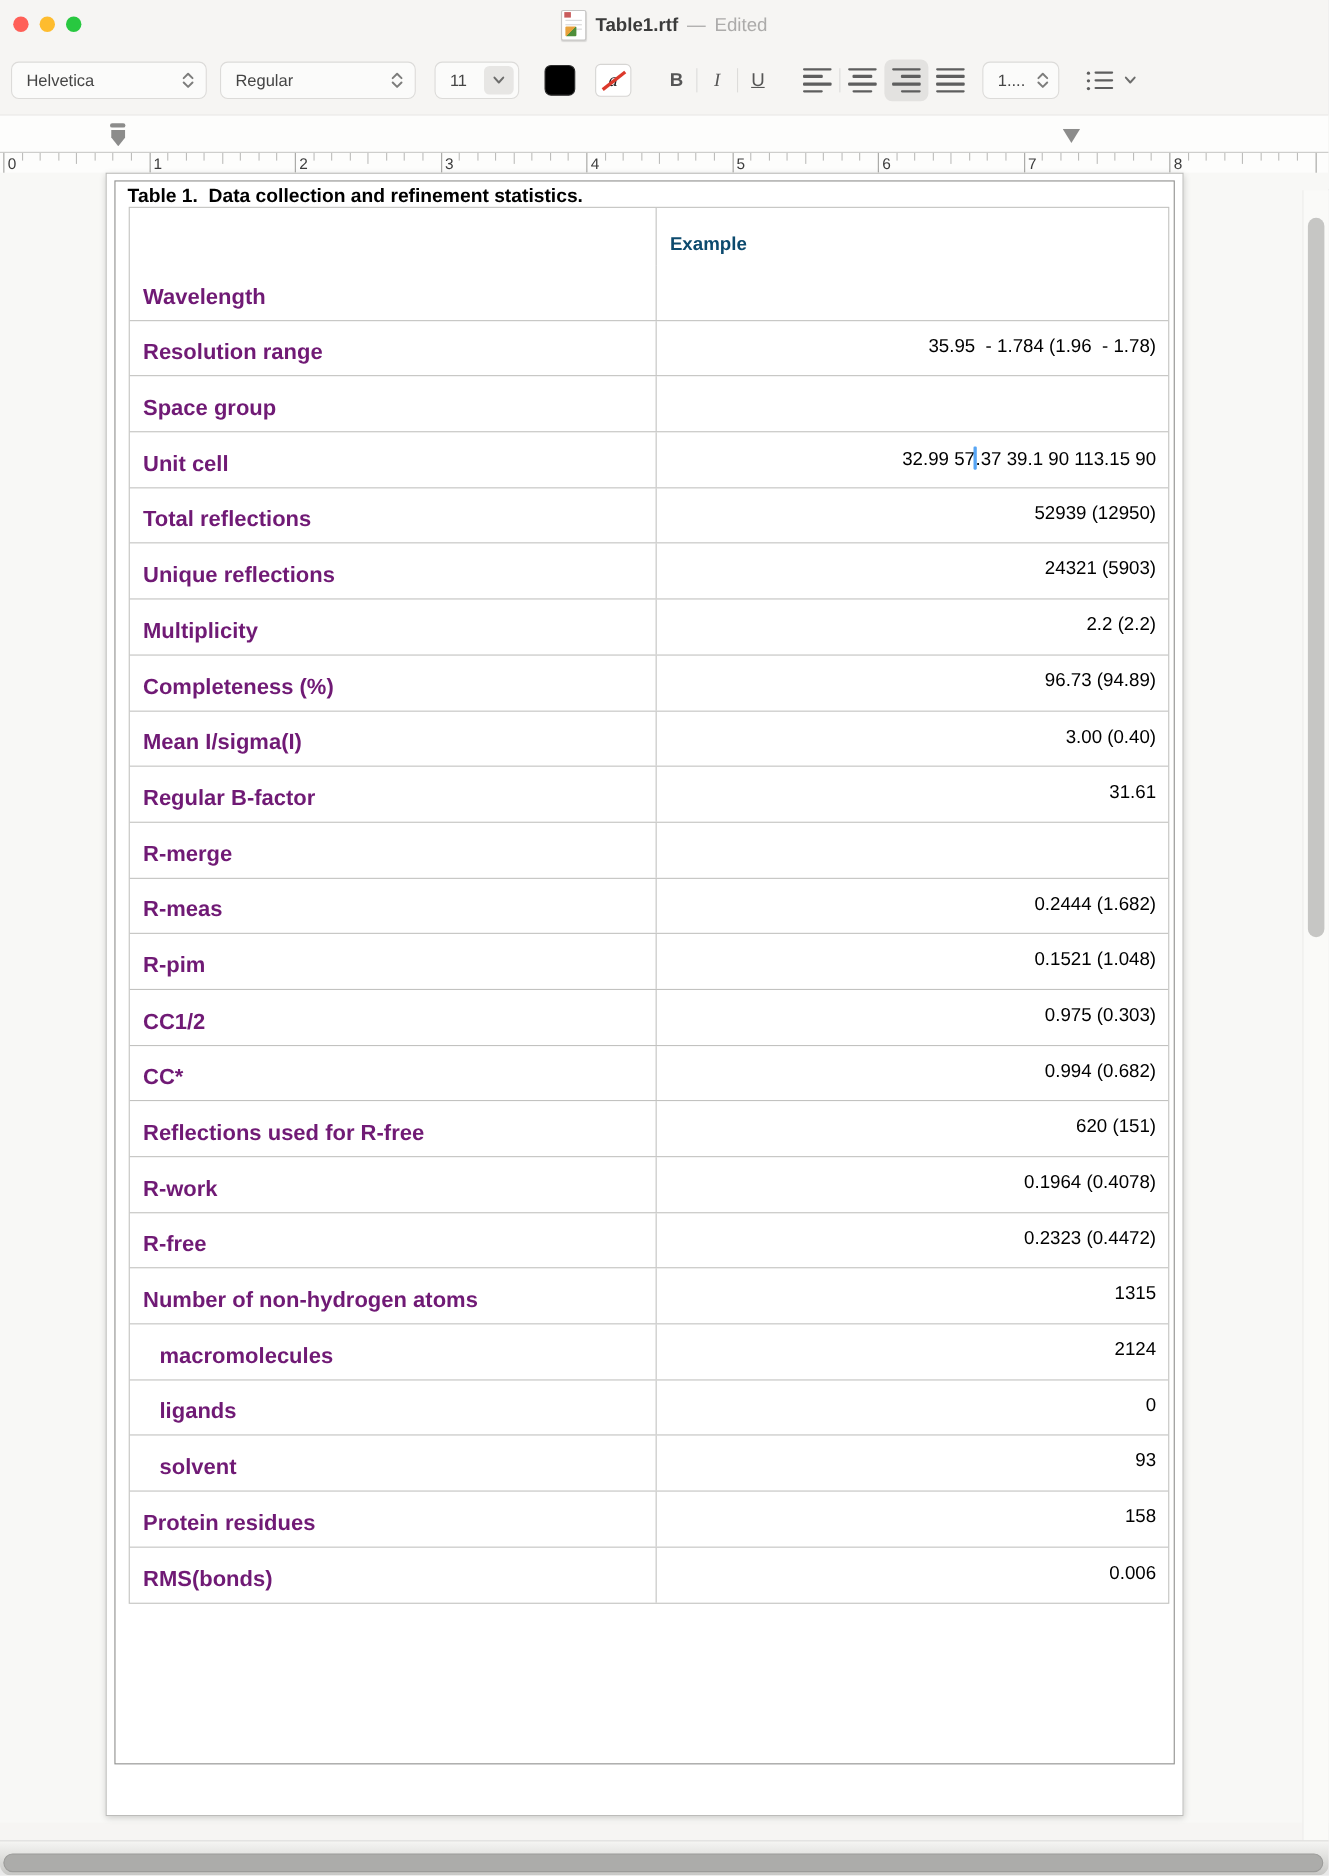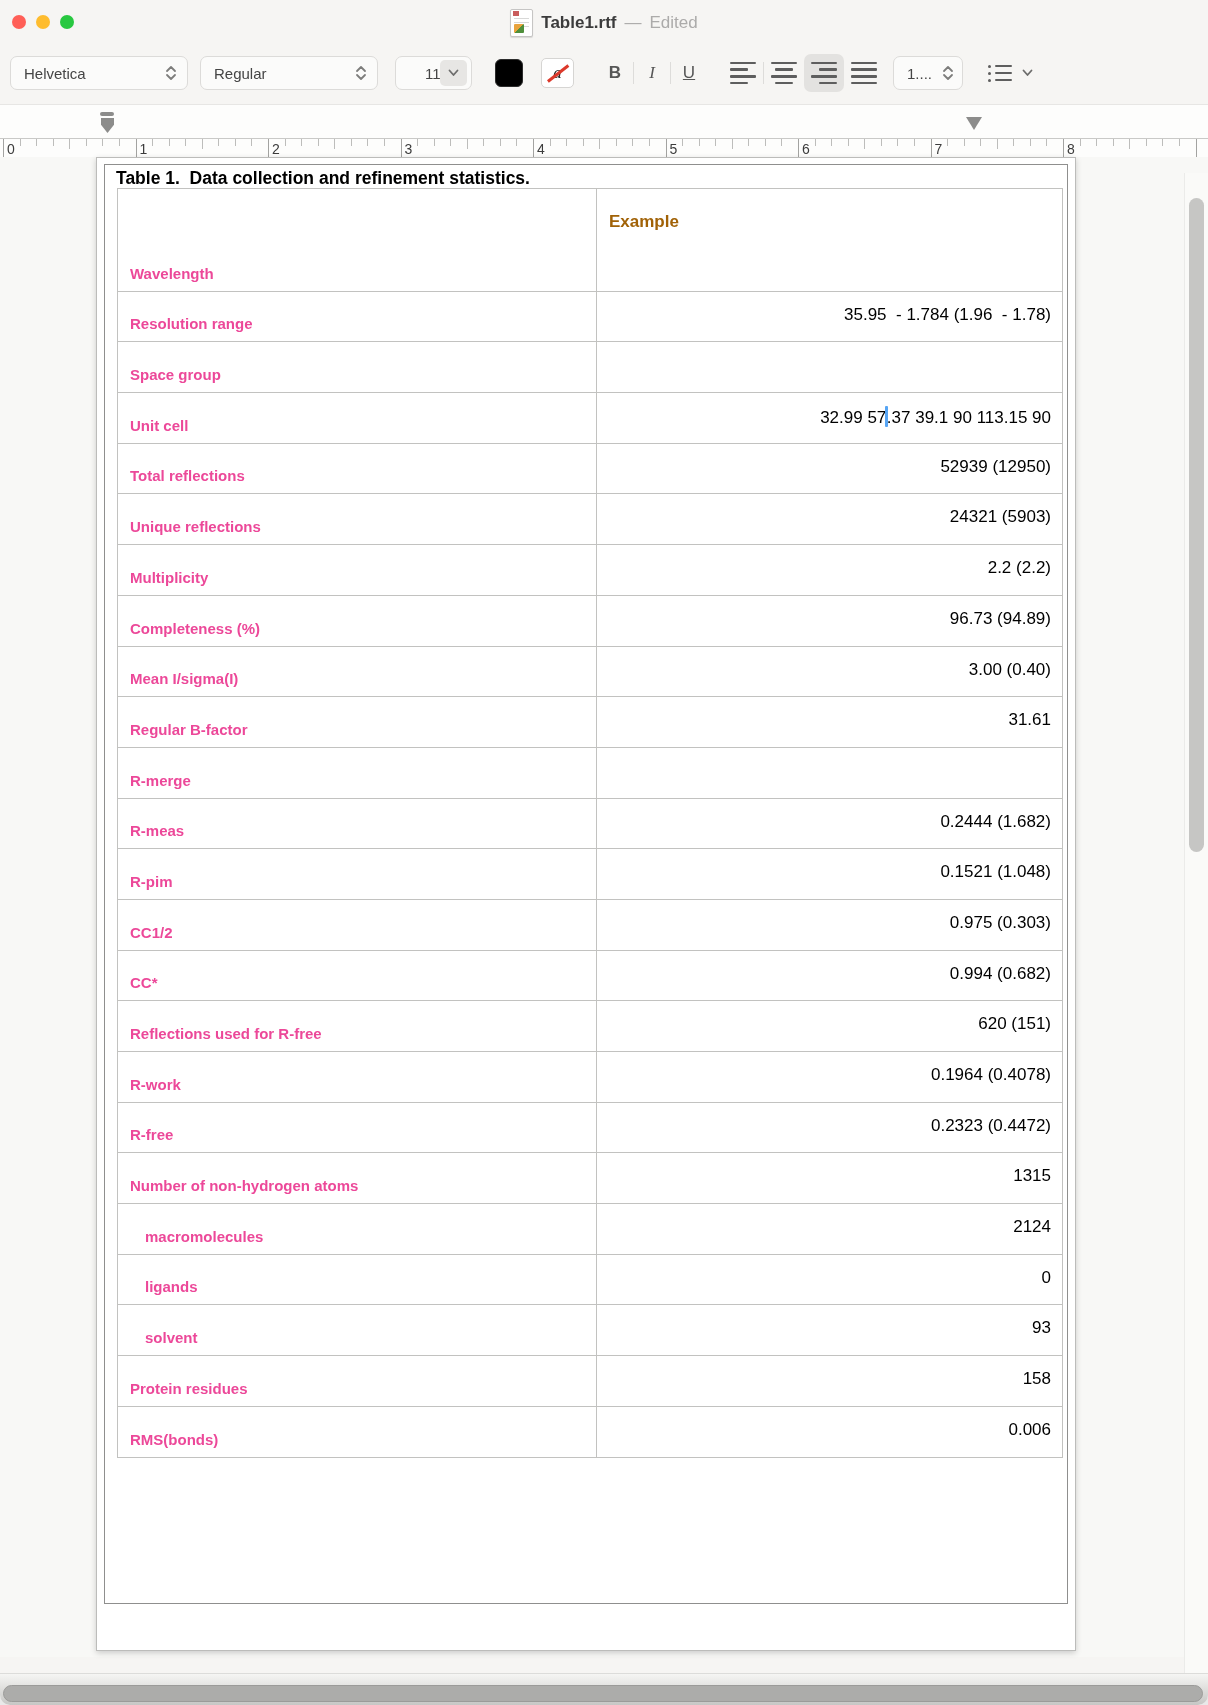--- a/index.html
+++ b/index.html
@@ -21,21 +21,21 @@
   .doc-icon .mark{position:absolute;left:2px;top:1px;width:6px;height:5px;background:#b33;opacity:.8;}
   .doc-icon .img{position:absolute;left:3px;bottom:3px;width:10px;height:9px;background:linear-gradient(135deg,#e8a23c 0 50%,#4f8f3b 50% 100%);border-radius:1px;}
   .fname{font-size:17px;font-weight:700;color:#3b3b3b;}
   .fsep,.fstatus{font-size:17px;color:#acabaa;}
   
   .select{position:absolute;top:56px;height:34px;border:1px solid #dcdbd9;border-radius:7px;background:#fbfbfa;display:flex;align-items:center;color:#454545;font-size:15px;box-sizing:border-box;}
   .select .txt{padding-left:13px;}
   .select .updown{margin-left:auto;margin-right:10px;display:flex;}
   .sel-family{left:10px;width:178px;}
   .sel-style{left:200px;width:178px;}
-  .sel-size{left:395px;width:77px;padding-left:16px;}
+  .sel-size{left:395px;width:77px;}
   .size-btn{position:absolute;right:4px;top:3px;width:27px;height:26px;background:#e7e6e4;border-radius:5px;display:flex;align-items:center;justify-content:center;}
   .colorwell{position:absolute;left:495px;top:59px;width:28px;height:28px;border-radius:6px;border:1px solid #2c2c2c;box-sizing:border-box;}
   .strikewell{position:absolute;left:541px;top:58px;width:33px;height:30px;background:#fff;border:1px solid #d6d5d3;border-radius:5px;box-sizing:border-box;display:flex;align-items:center;justify-content:center;overflow:hidden;}
   .strikewell .a{font-family:"Liberation Serif","DejaVu Serif",serif;font-style:italic;font-size:17px;color:#222;}
   .strikewell .slash{position:absolute;width:26px;height:2.5px;background:#dc392b;transform:rotate(-38deg);}
   .biu{position:absolute;left:597px;top:52px;height:42px;display:flex;align-items:center;}
   .biu .b{width:36px;text-align:center;font-size:17px;font-weight:700;color:#565656;}
   .biu .i{width:36px;text-align:center;font-size:17px;font-style:italic;color:#565656;font-family:"Liberation Serif","DejaVu Serif",serif;}
   .biu .u{width:36px;text-align:center;font-size:17px;text-decoration:underline;color:#565656;}
   .vsep{width:1px;height:22px;background:#dddcda;}
@@ -73,24 +73,24 @@
   .outer-rect{position:absolute;left:7px;top:6px;width:964px;height:1440px;border:1.5px solid #8f8f8e;box-sizing:border-box;}
   .tbl-title{position:absolute;left:11px;top:3px;font-size:17.5px;font-weight:700;color:#000;white-space:pre;}
   .itable{position:absolute;left:12px;top:23px;width:946px;border:1px solid #c2c2c0;box-sizing:border-box;background:#fff;}
   .t-row{display:flex;border-top:1px solid #c2c2c0;}
   .t-row:first-child{border-top:none;}
   .c1{width:479px;border-right:1px solid #c2c2c0;box-sizing:border-box;display:flex;align-items:flex-end;padding:0 0 9px 12px;}
   .c2{flex:1;box-sizing:border-box;display:flex;justify-content:flex-end;align-items:flex-start;padding:13px 11px 0 0;}
   .t-head{height:52px;}
   .t-head .c2{justify-content:flex-start;align-items:flex-end;padding:0 0 9px 12px;}
   .t-data{height:49.7px;}
-  .lbl{font-size:15px;font-weight:700;color:#ec4899;}
+  .lbl{font-size:20px;font-weight:700;color:#701a75;}
   .c1.indent{padding-left:27px;}
   .val{font-size:17px;color:#000;white-space:pre;}
-  .hdr{font-size:17px;font-weight:700;color:#a16207;text-align:right;}
+  .hdr{font-size:17px;font-weight:700;color:#0c4a6e;text-align:right;}
   .caret{display:inline-block;width:2.5px;height:21px;vertical-align:-4px;margin:0 -1px;border-radius:1px;}
   
   .vtrack{position:absolute;right:0;top:173px;width:24px;height:1500px;background:#fafaf8;border-left:1px solid #ebebe9;box-sizing:border-box;}
   .vthumb{position:absolute;left:4px;top:25px;width:15px;height:654px;border-radius:7.5px;background:#c6c6c4;}
   .hbar{position:absolute;left:0;top:1673px;width:1208px;height:32px;background:linear-gradient(#f5f5f3,#c7c7c5);border-top:1px solid #dcdcda;box-sizing:border-box;}
   .hthumb{position:absolute;left:3px;top:11px;width:1200px;height:17px;border-radius:8.5px;background:#acacaa;border:1px solid #9b9b99;box-sizing:border-box;}
 </style>
 </head>
 <body>
 

